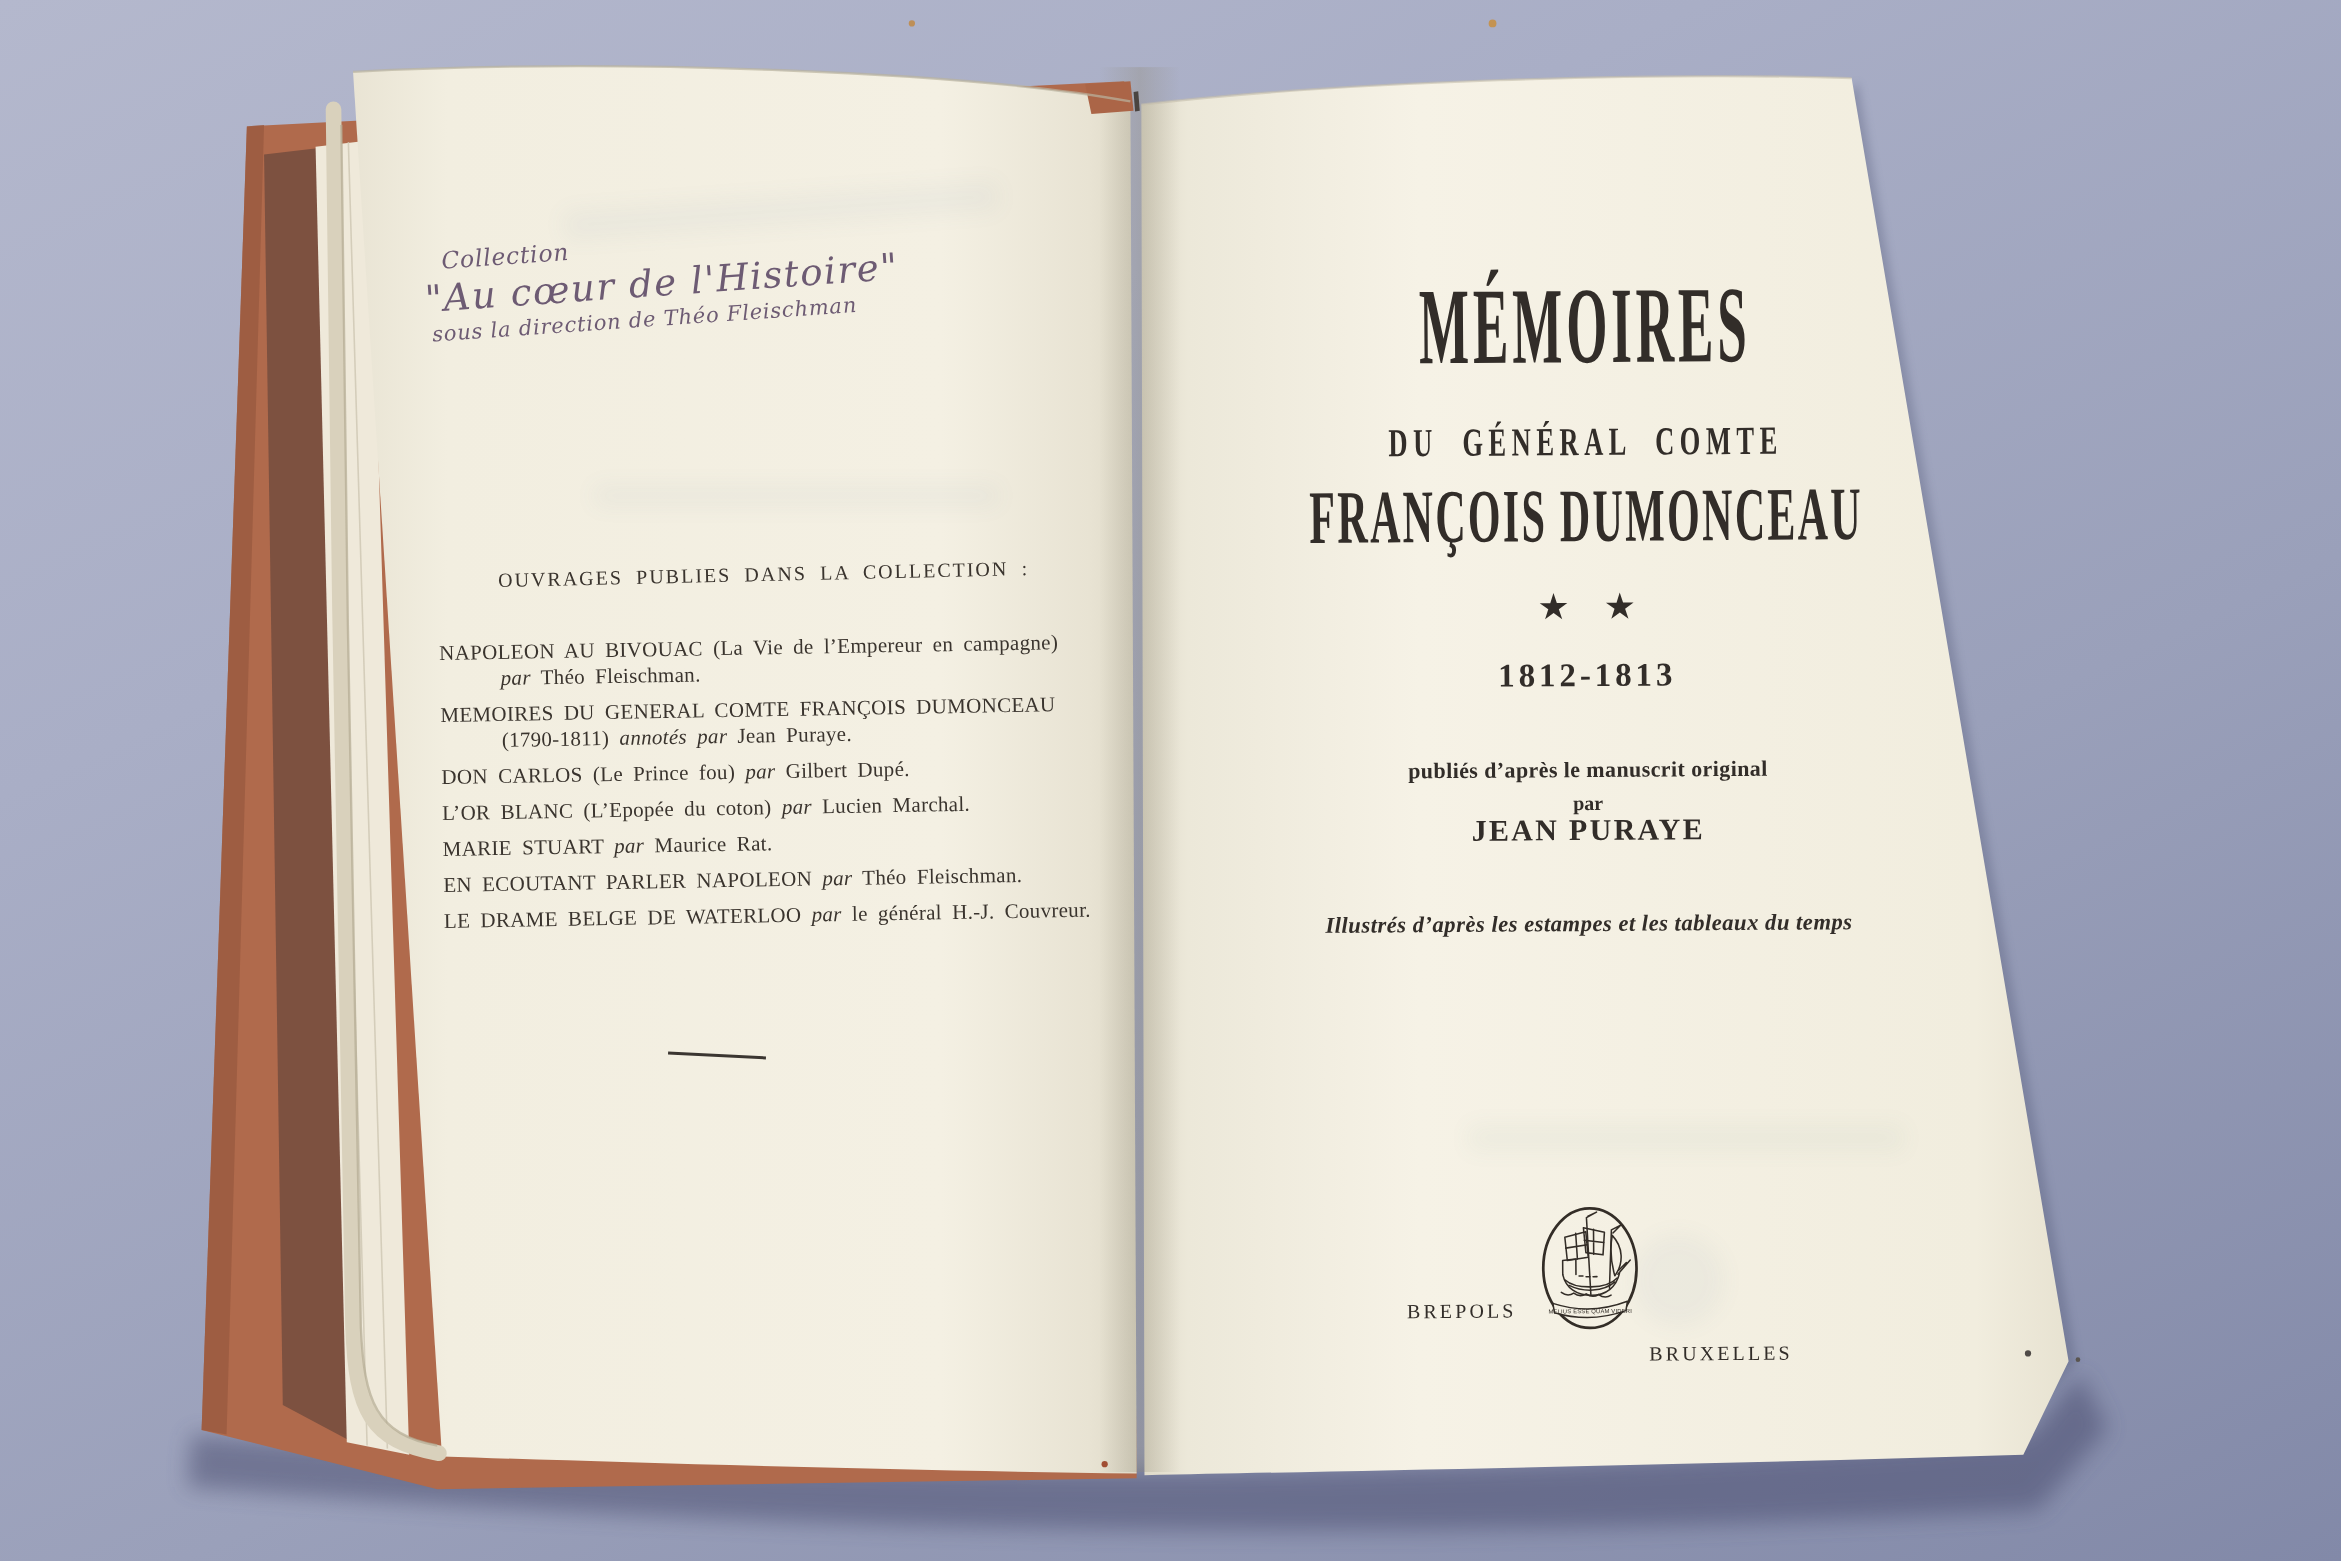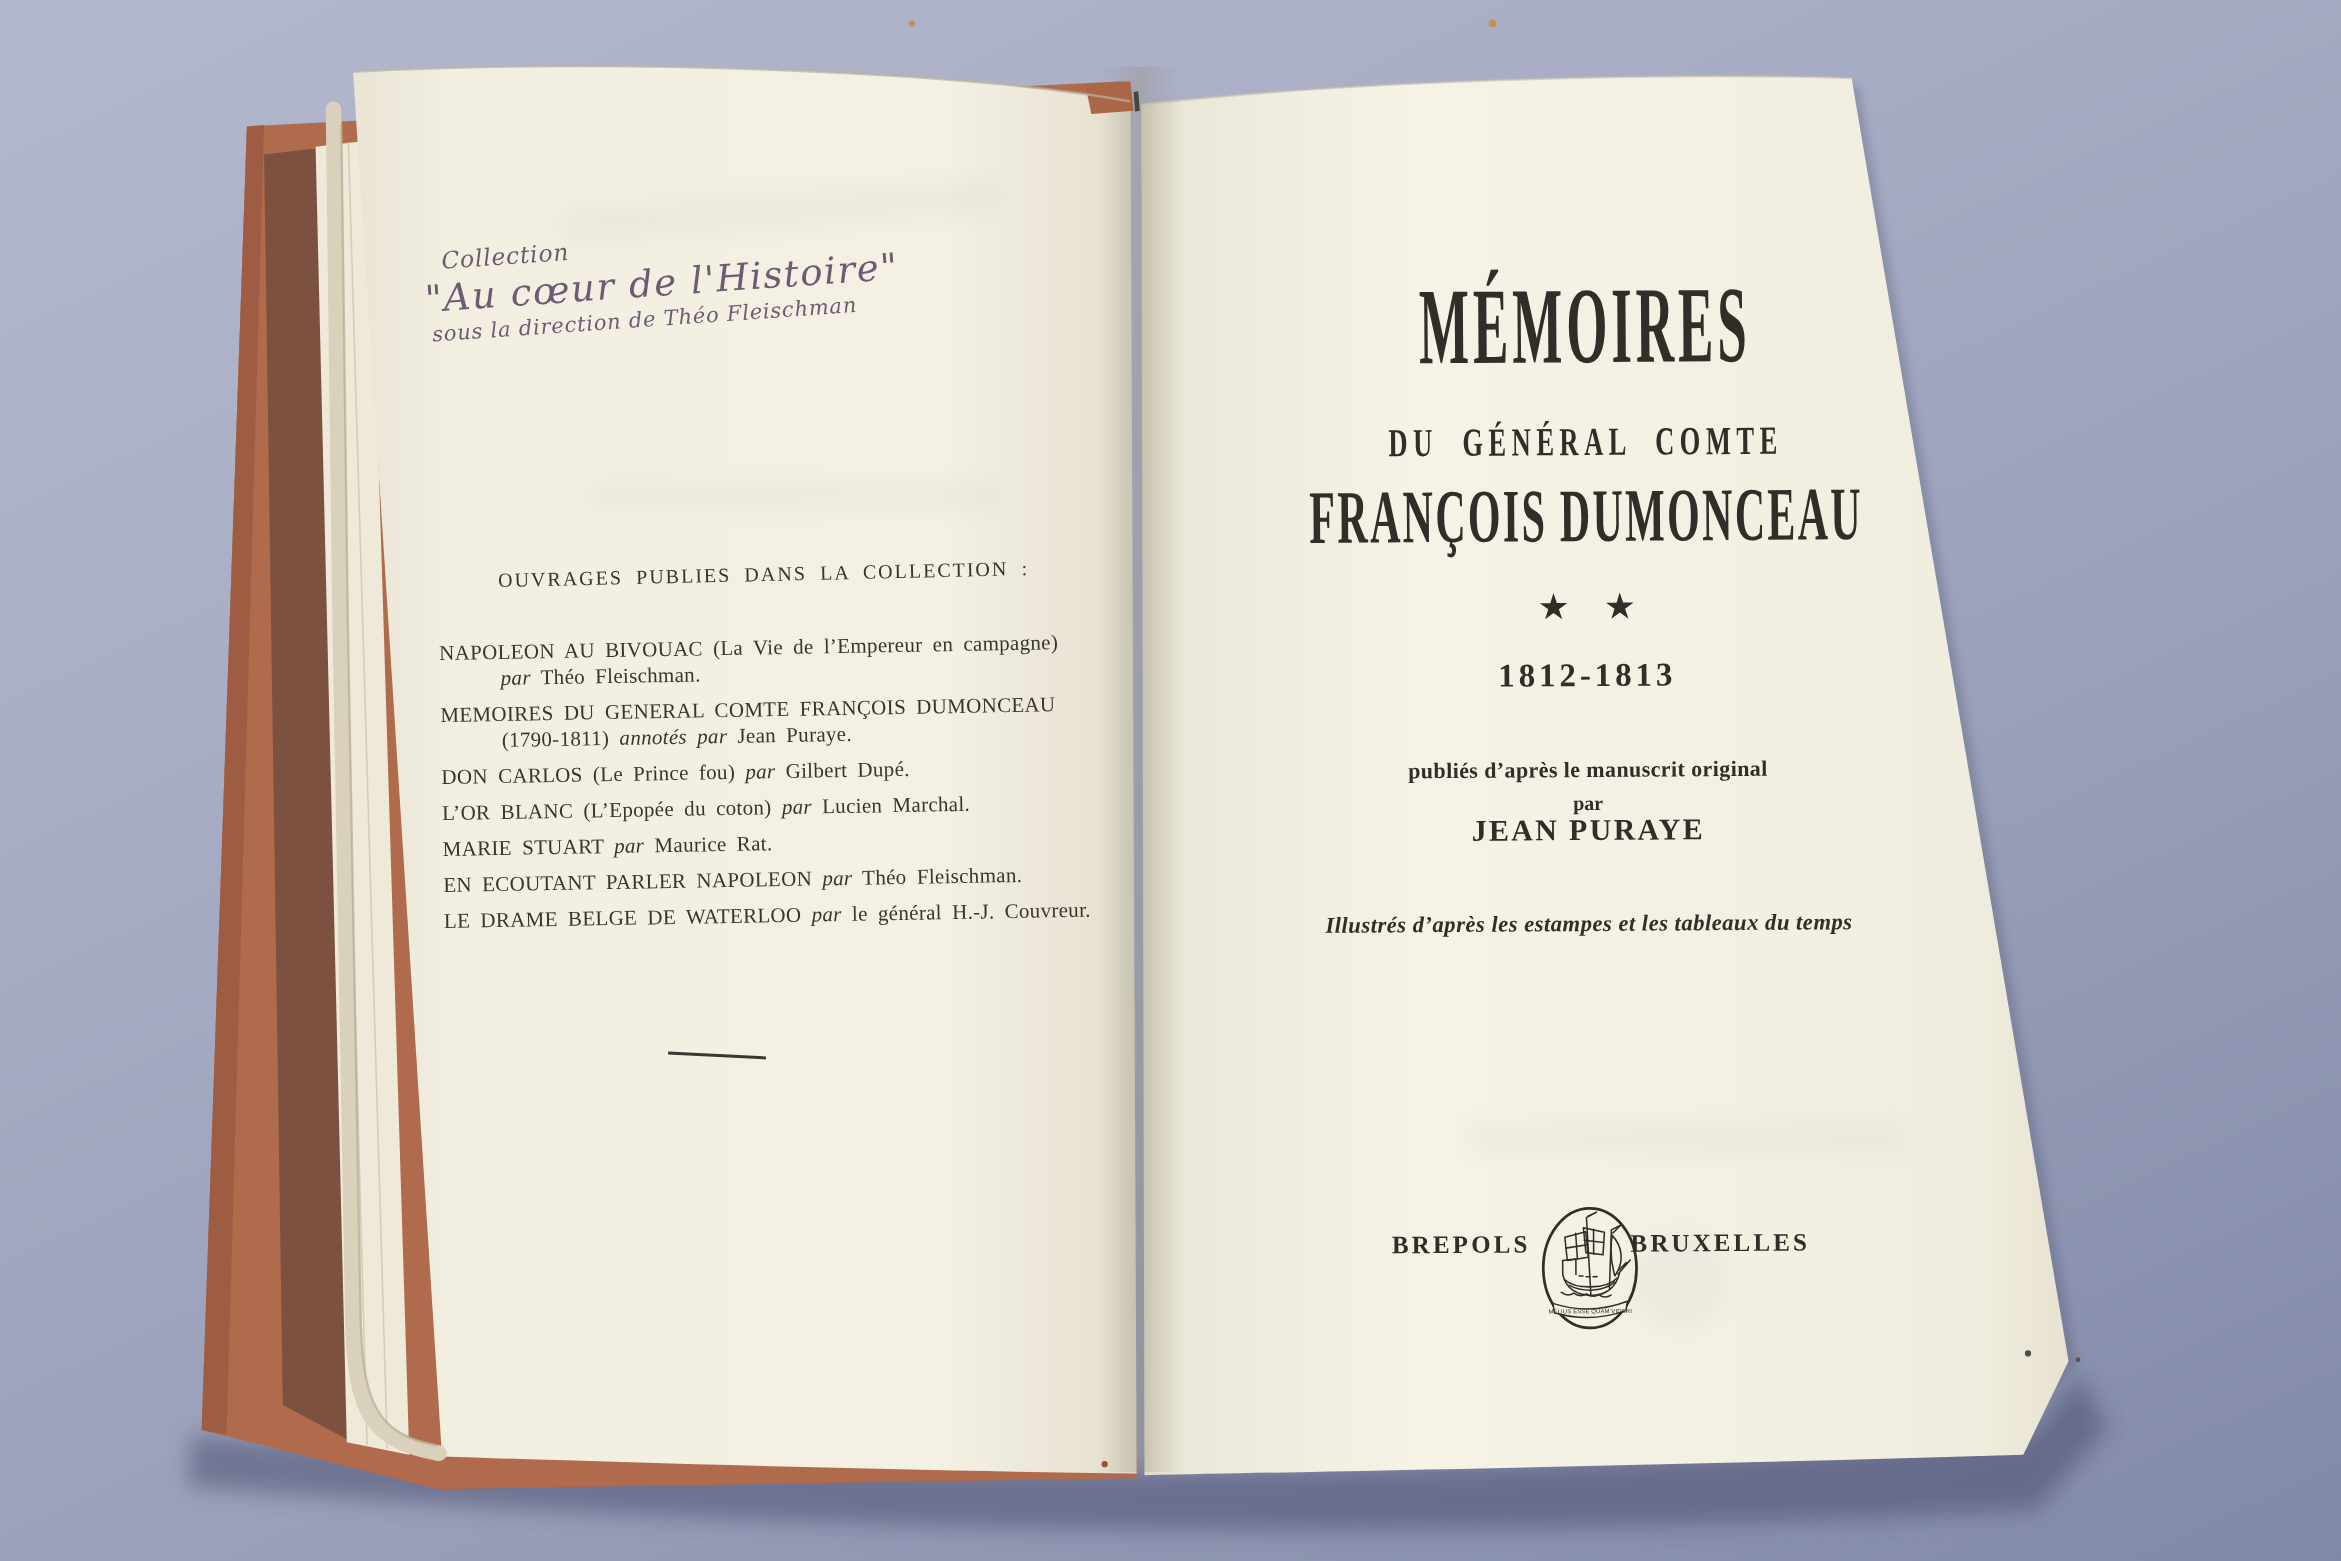--- a/index.html
+++ b/index.html
@@ -29,23 +29,23 @@
   .rp{left:1141px;width:894px;text-align:center;}
   #title-1{top:272px;font-size:53px;font-weight:bold;letter-spacing:3.9px;transform:scaleY(2.05);transform-origin:50% 0;}
   #title-2{top:422px;font-size:26.5px;font-weight:bold;letter-spacing:5.5px;word-spacing:12.5px;transform:scaleY(1.5);transform-origin:50% 0;}
   #title-3{top:478px;font-size:42px;font-weight:bold;letter-spacing:2.3px;transform:scaleY(1.8);transform-origin:50% 0;}
   #volume-stars{top:589px;font-size:36px;letter-spacing:12.5px;text-indent:12.5px;}
   #dates{top:659px;font-size:33px;font-weight:bold;letter-spacing:3.9px;}
   #pub-note{top:759px;font-size:22px;font-weight:bold;letter-spacing:0.4px;}
   #par-label{top:793px;font-size:20px;font-weight:bold;}
   #editor-name{top:815px;font-size:30px;font-weight:bold;letter-spacing:2.3px;}
   #illustration-note{top:913px;font-size:22.6px;font-weight:bold;font-style:italic;letter-spacing:0.5px;}
-  .publisher{top:1231px;font-size:25px;font-weight:bold;letter-spacing:3.1px;transform:translateX(-50%);white-space:nowrap;}
+  .publisher{top:1300px;font-size:20px;font-weight:normal;letter-spacing:3.1px;transform:translateX(-50%);white-space:nowrap;}
   #publisher-left{left:1458px;}
-  #publisher-right{left:1717px;}
+  #publisher-right{left:1717px;margin-top:44px;}
   #publisher-logo{position:absolute;left:1536px;top:1204px;}
 </style>
 </head>
 <body>
 
 <div id="stage">
 
   <svg id="book-svg" width="2342" height="1561" viewBox="0 0 3000 2000">
     <defs>
       <filter id="soft" x="-40%" y="-40%" width="180%" height="180%">

